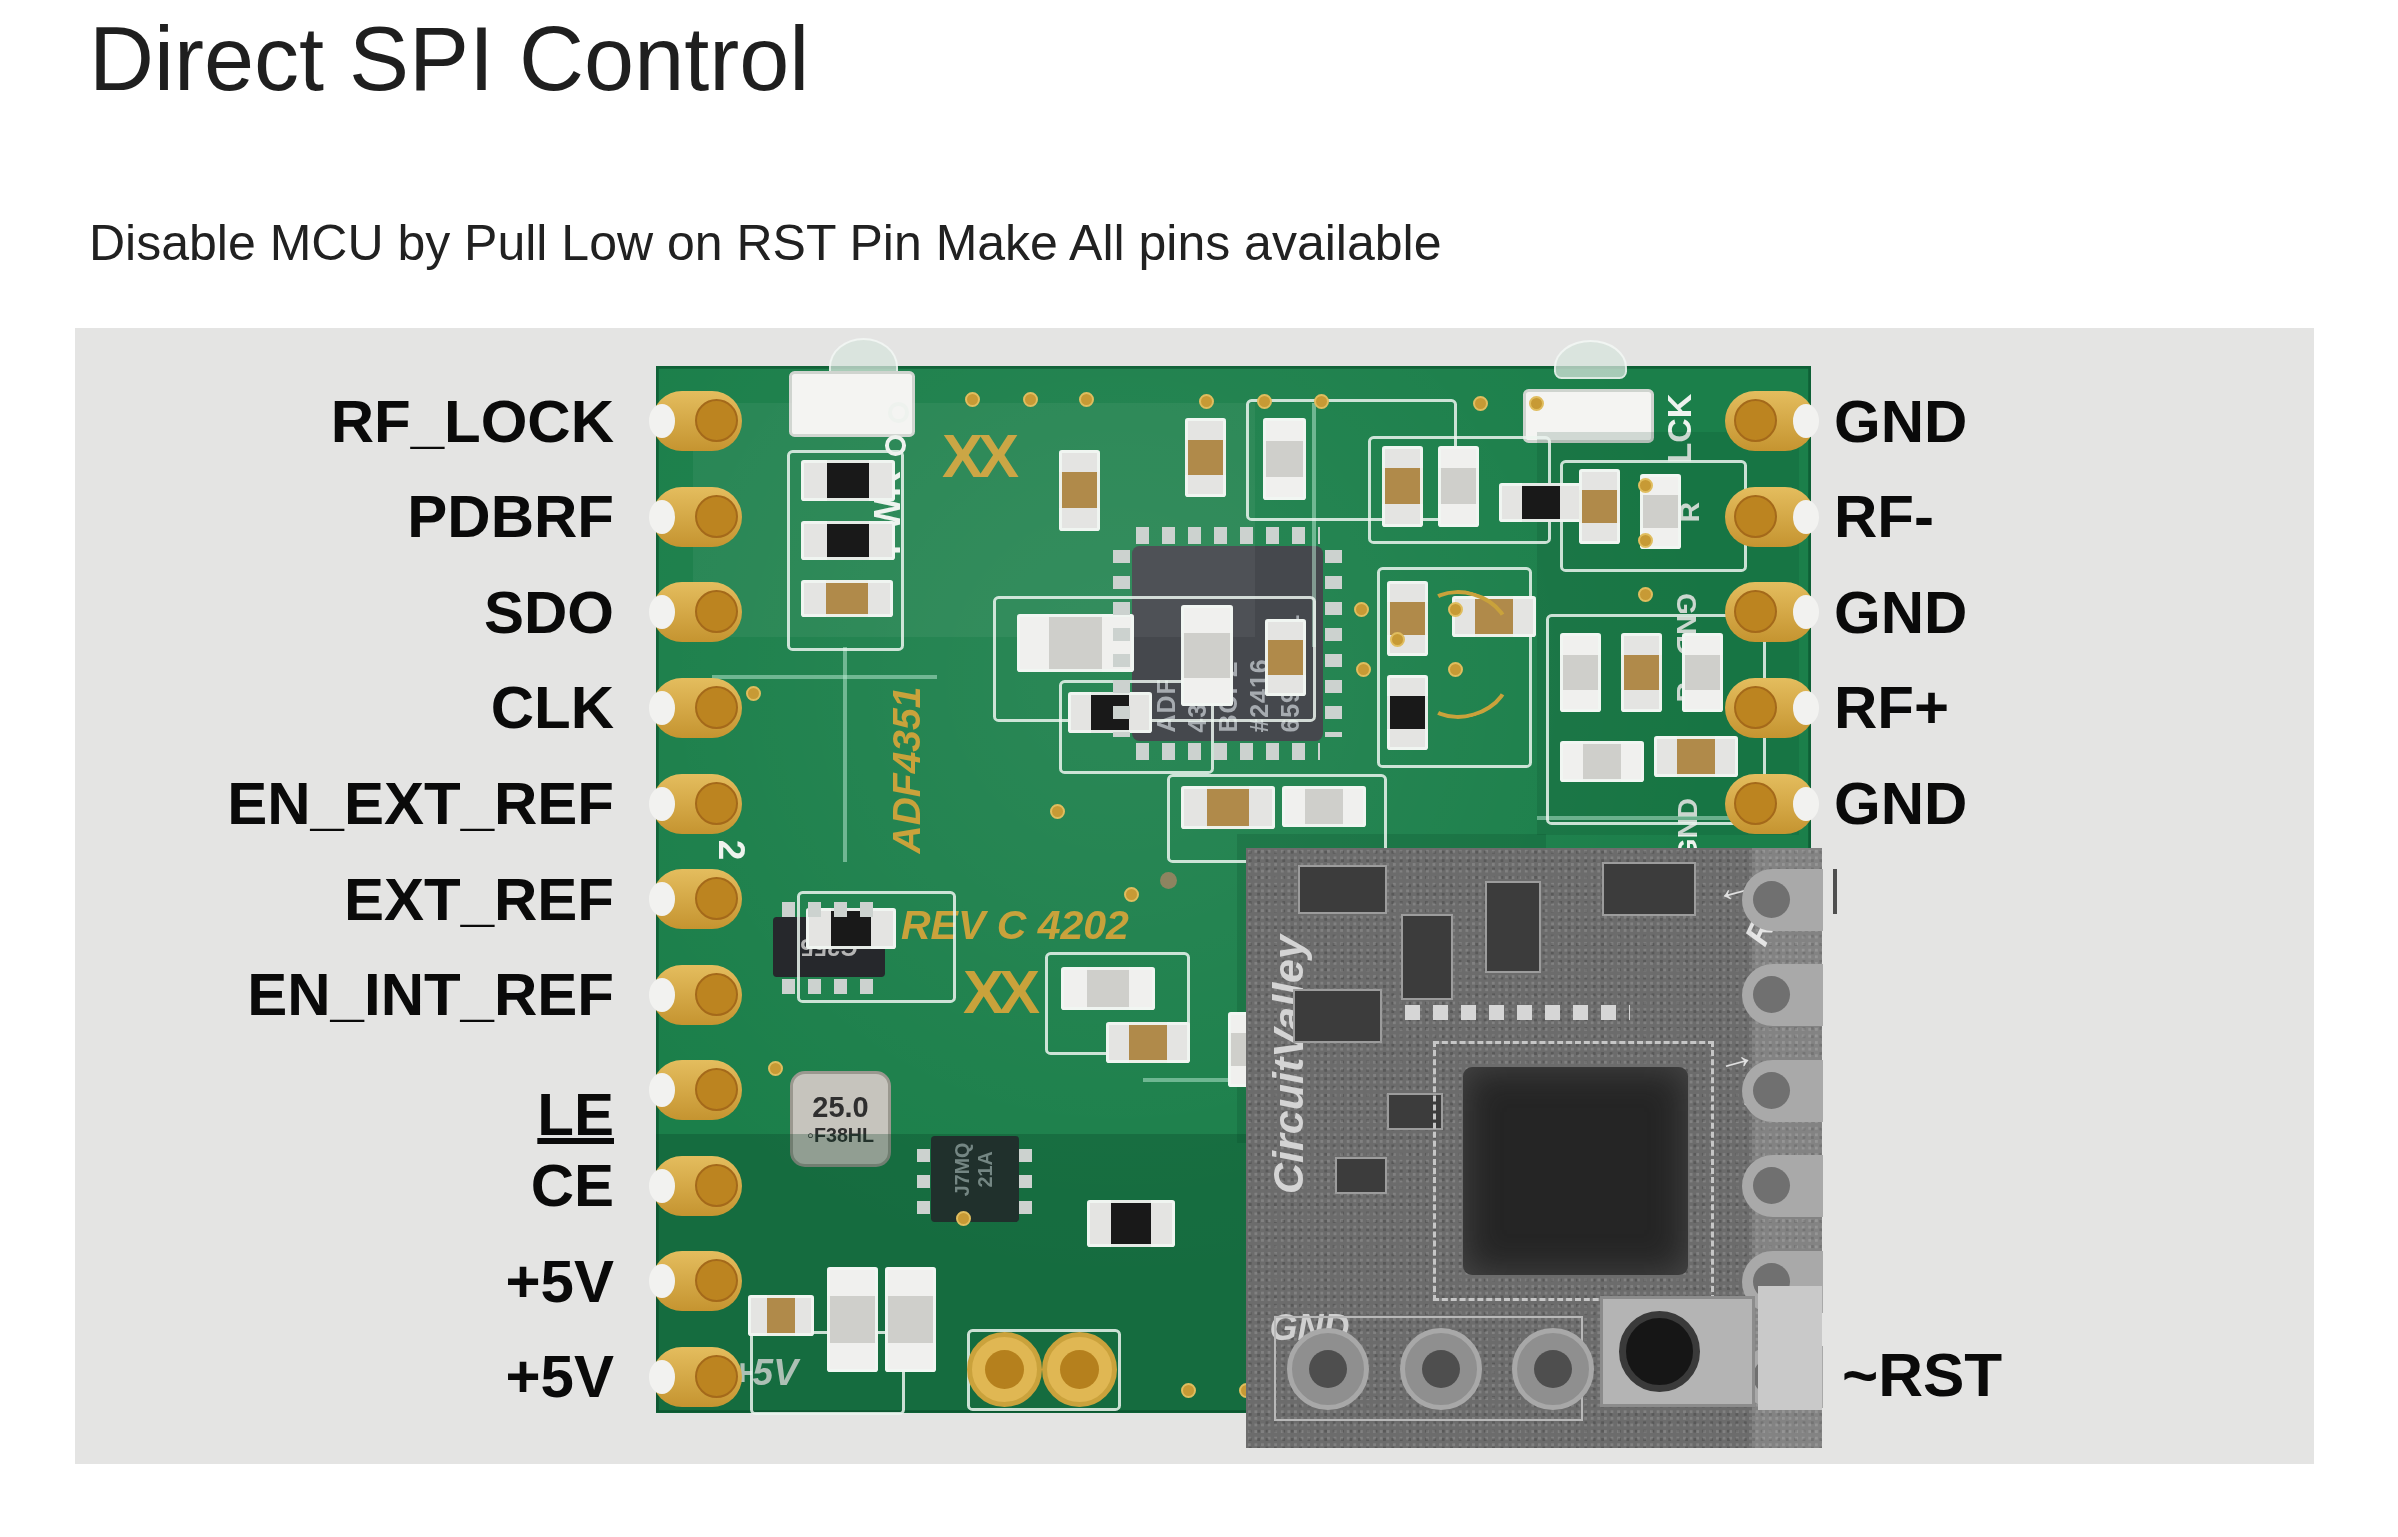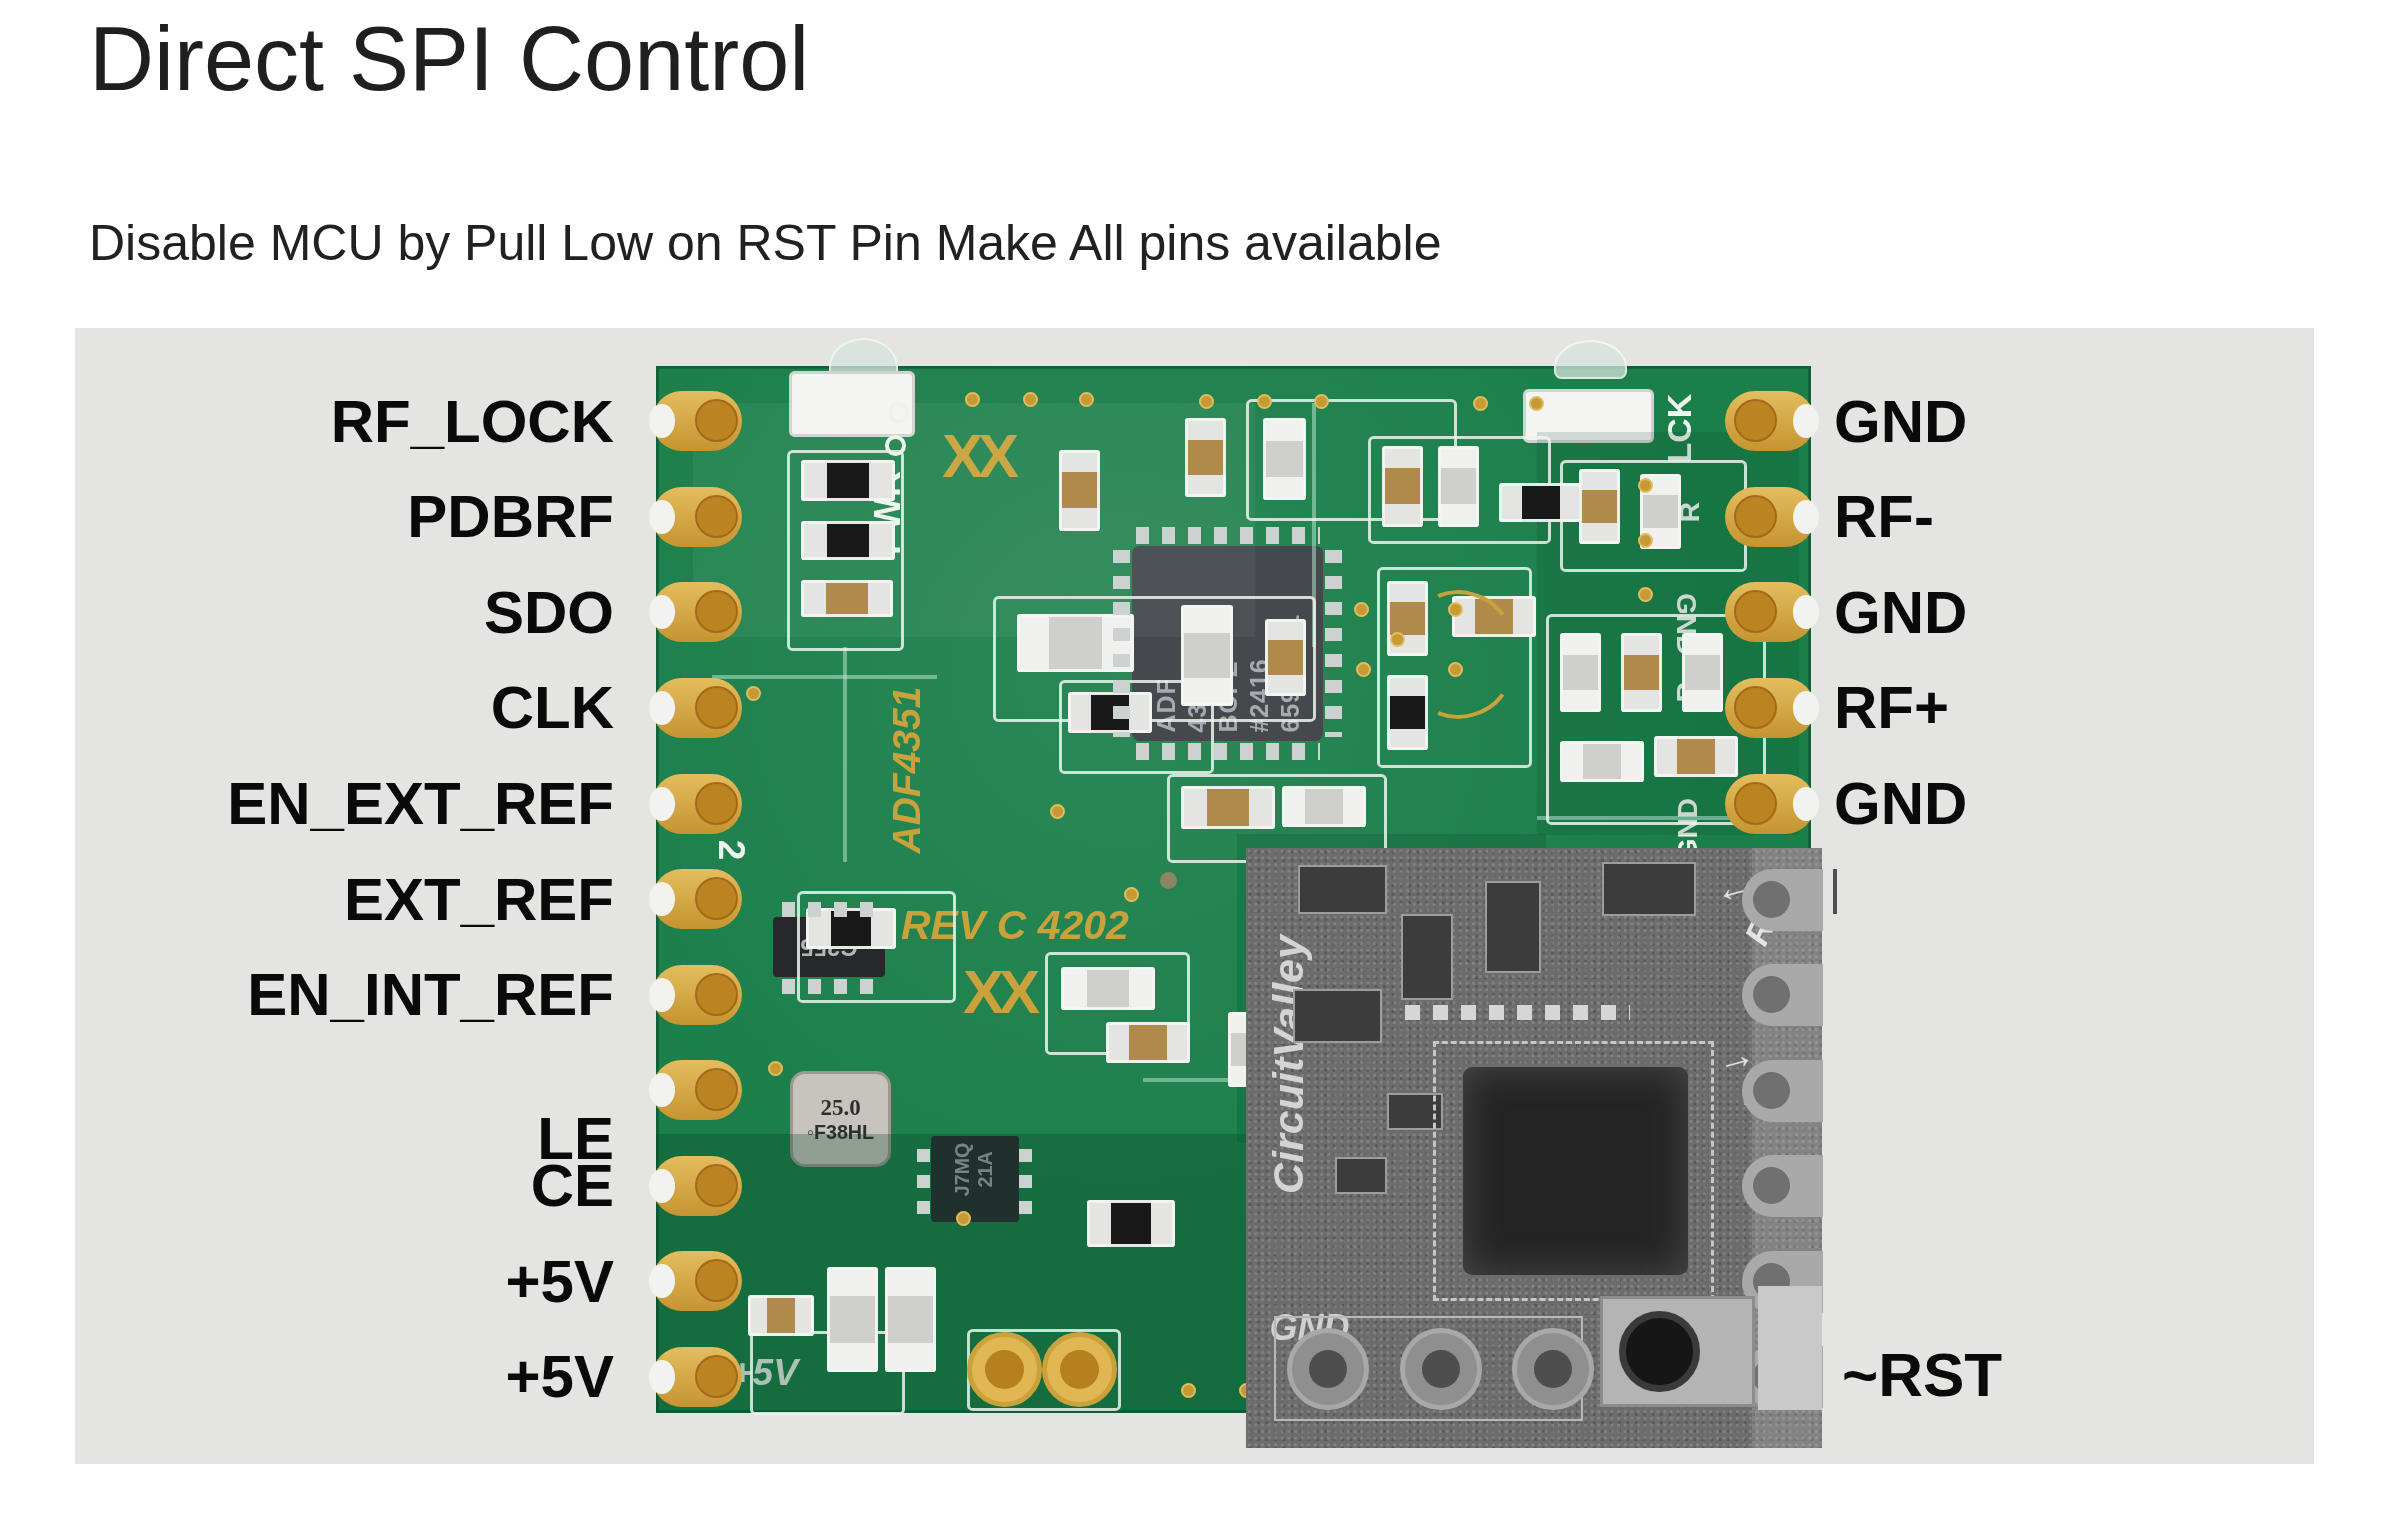--- a/index.html
+++ b/index.html
@@ -62,21 +62,21 @@
 
   #chip-main{left:476px;top:180px;width:191px;height:195px;background:#45484d;border-radius:7.5px;}
   #chip-main-dot{left:504px;top:506px;width:17px;height:17px;border-radius:50%;background:#8d8460;}
   #chip-main-txt{left:483px;top:200px;width:178px;font-weight:700;font-size:25px;line-height:31px;
                  color:#a6abb0;white-space:pre-line;transform:rotate(-90deg);text-align:left;letter-spacing:0.9px;}
   #chip-c255{left:117px;top:551px;width:112px;height:60px;background:#26282c;border-radius:3.7px;
              color:#b5b5b5;font-size:24px;font-weight:700;display:flex;align-items:center;justify-content:center;
              transform:rotate(180deg);}
   #crystal{left:134px;top:705px;width:101px;height:96px;background:#c6c4bd;border:3.7px solid #9a988f;border-radius:15px;
            color:#2f2f2f;font-weight:700;display:flex;flex-direction:column;align-items:center;justify-content:center;}
-  #crystal .l1{font-size:23px;font-family:Liberation Serif, serif;}
+  #crystal .l1{font-size:29px;}
   #crystal .l2{font-size:19.7px;}
   #chip-j7mq{left:275px;top:770px;width:88px;height:86px;background:#2a2c30;border-radius:3.7px;}
   #chip-j7mq-txt{left:277px;top:780px;width:82px;font-size:19.7px;line-height:23.4px;font-weight:700;color:#9fa3a8;
                  white-space:pre-line;transform:rotate(-90deg);text-align:center;}
 
   
   #module{left:1246px;top:848px;width:576px;height:600px;background-color:#6c6c6c;
           background-image:radial-gradient(rgba(255,255,255,.14) 1.4px, transparent 1.5px),
                            radial-gradient(rgba(0,0,0,.18) 1.4px, transparent 1.5px);
           background-size:6.6px 6.6px, 8.4px 8.4px;}
@@ -298,21 +298,21 @@
     <div class="dec mmetal" style="left: 512px; top: 438px; width: 64px; height: 124px;"></div>
   </div>
 
 <div class="pinL" style="top:391px;">RF_LOCK</div>
 <div class="pinL" style="top:486px;">PDBRF</div>
 <div class="pinL" style="top:582px;">SDO</div>
 <div class="pinL" style="top:677px;">CLK</div>
 <div class="pinL" style="top:773px;">EN_EXT_REF</div>
 <div class="pinL" style="top:869px;">EXT_REF</div>
 <div class="pinL" style="top:964px;">EN_INT_REF</div>
-<div class="pinL" style="top:1108px;">LE</div>
+<div class="pinL" style="top:1084px;text-decoration:underline;">LE</div>
 <div class="pinL" style="top:1155px;">CE</div>
 <div class="pinL" style="top:1251px;">+5V</div>
 <div class="pinL" style="top:1346px;">+5V</div>
 
 <div class="pinR" style="top:391px;">GND</div>
 <div class="pinR" style="top:486px;">RF-</div>
 <div class="pinR" style="top:582px;">GND</div>
 <div class="pinR" style="top:677px;">RF+</div>
 <div class="pinR" style="top:773px;">GND</div>
 

